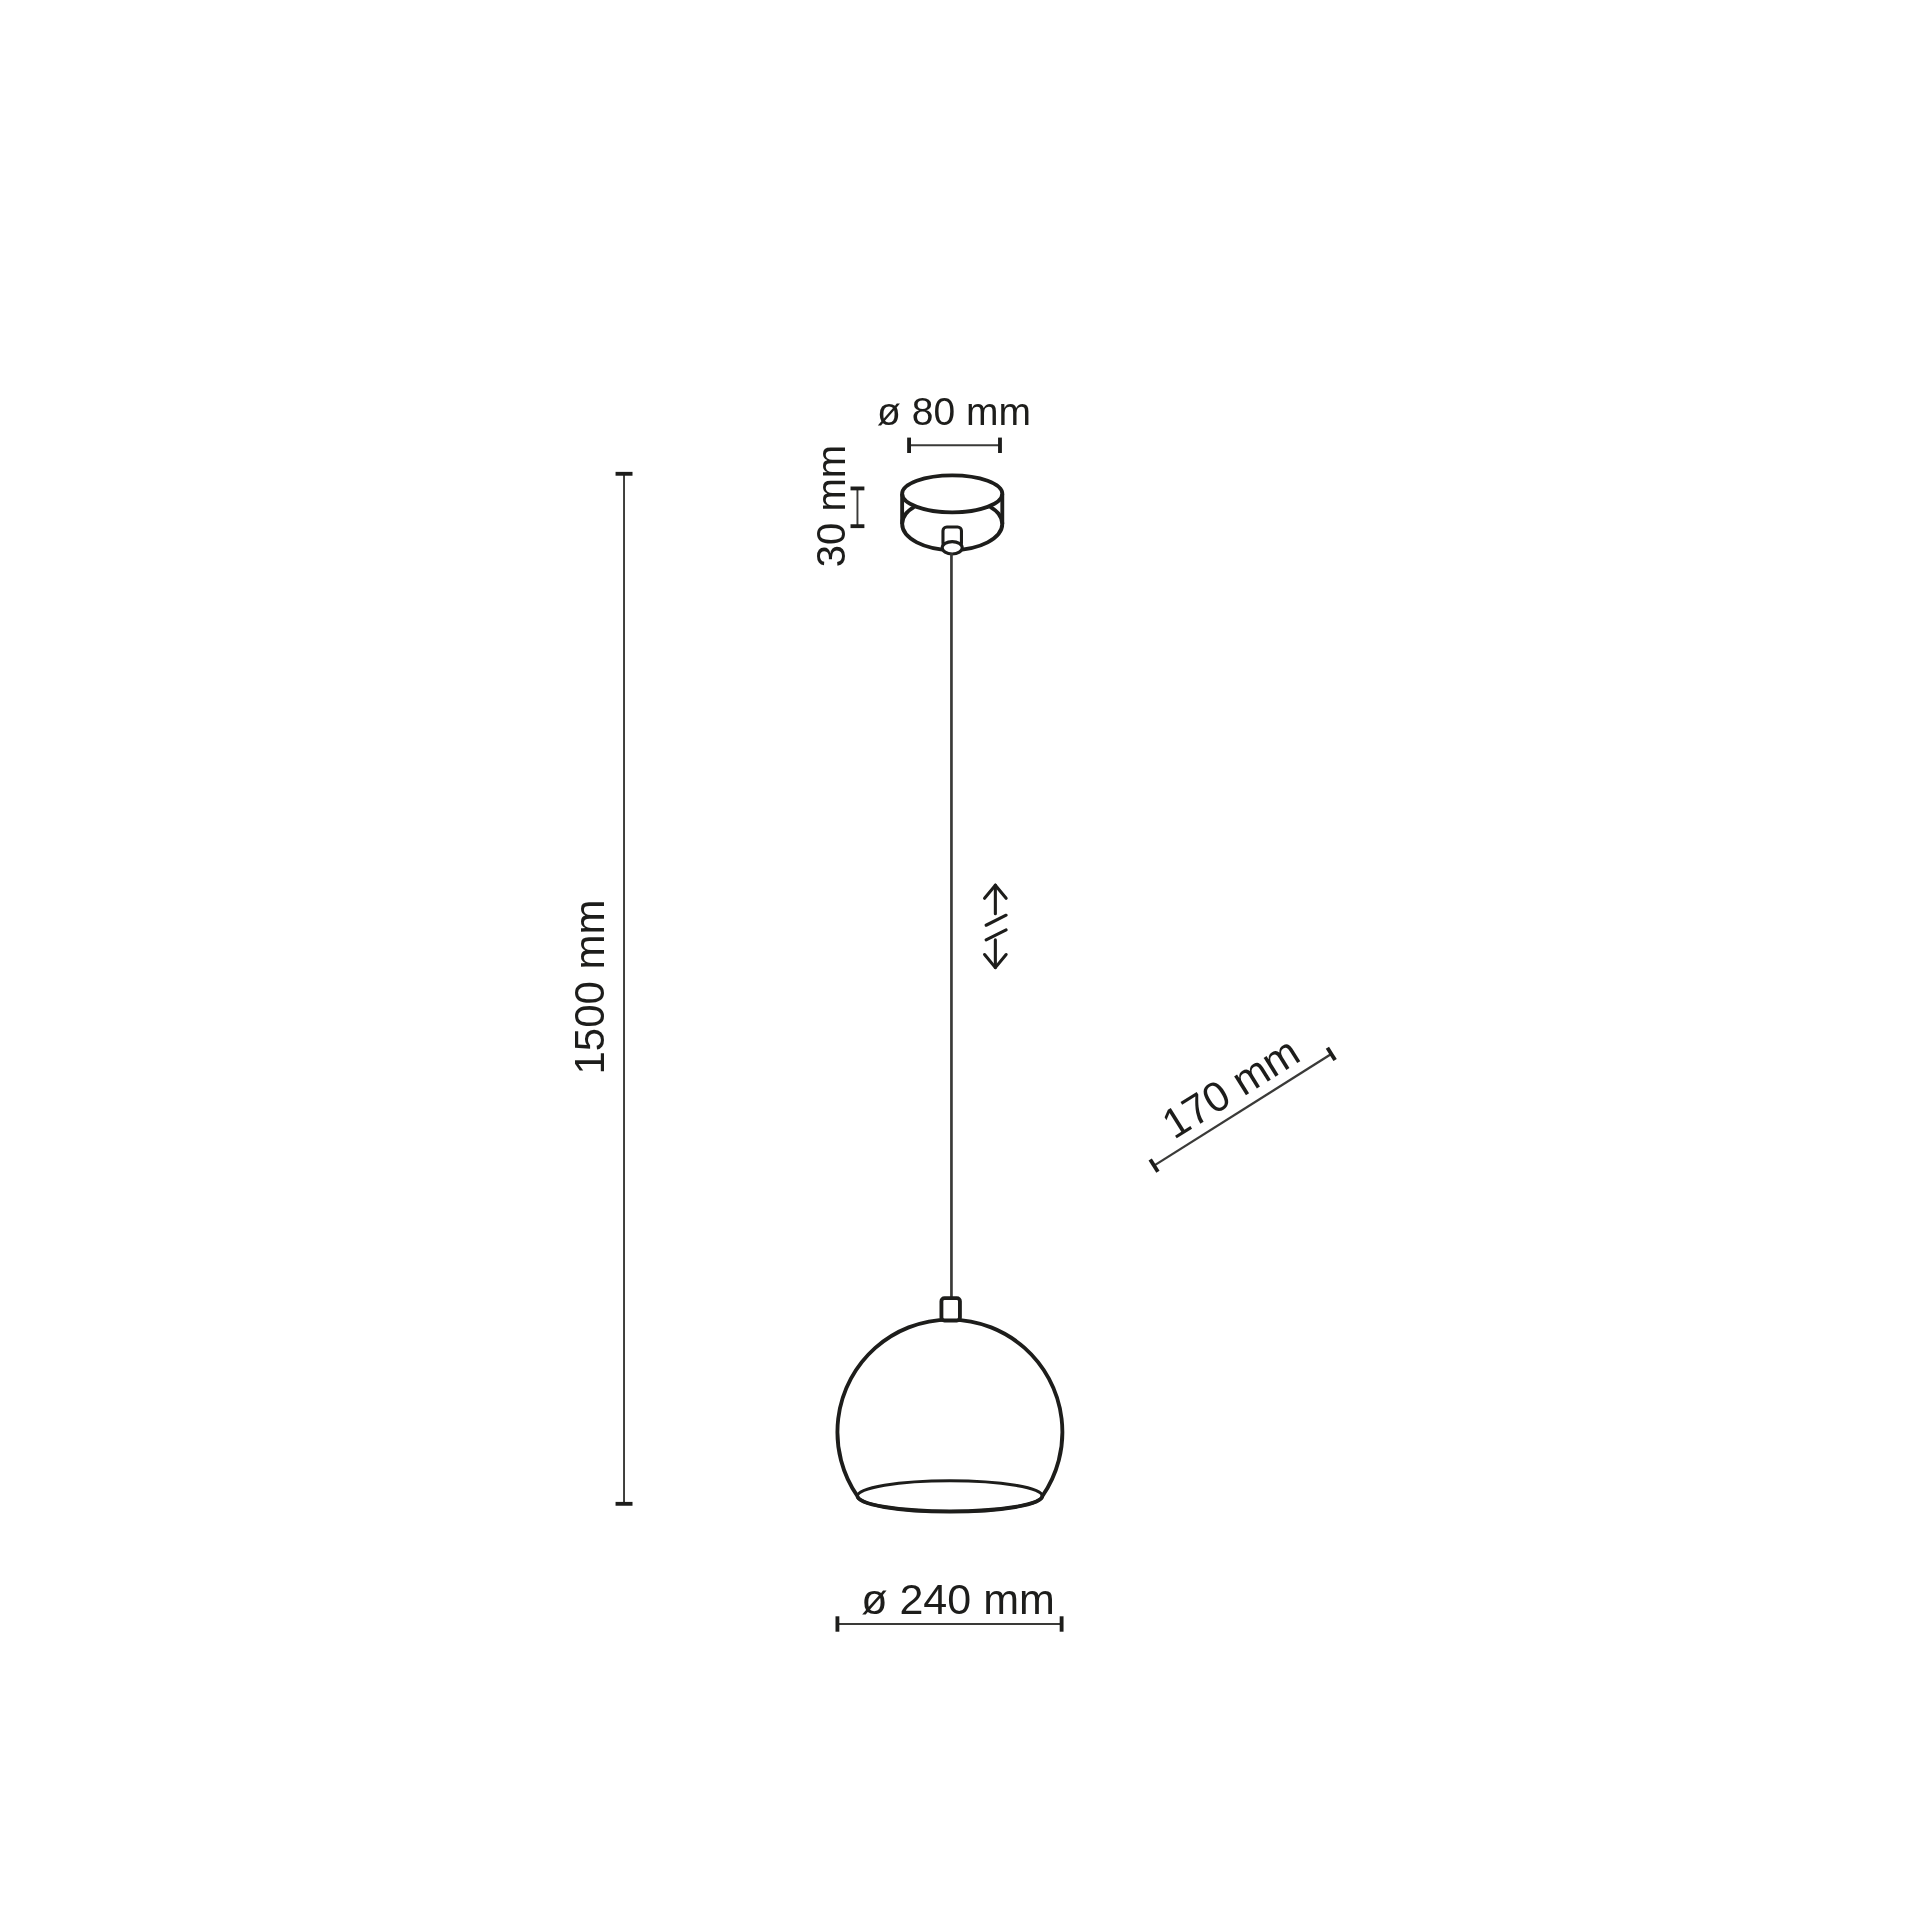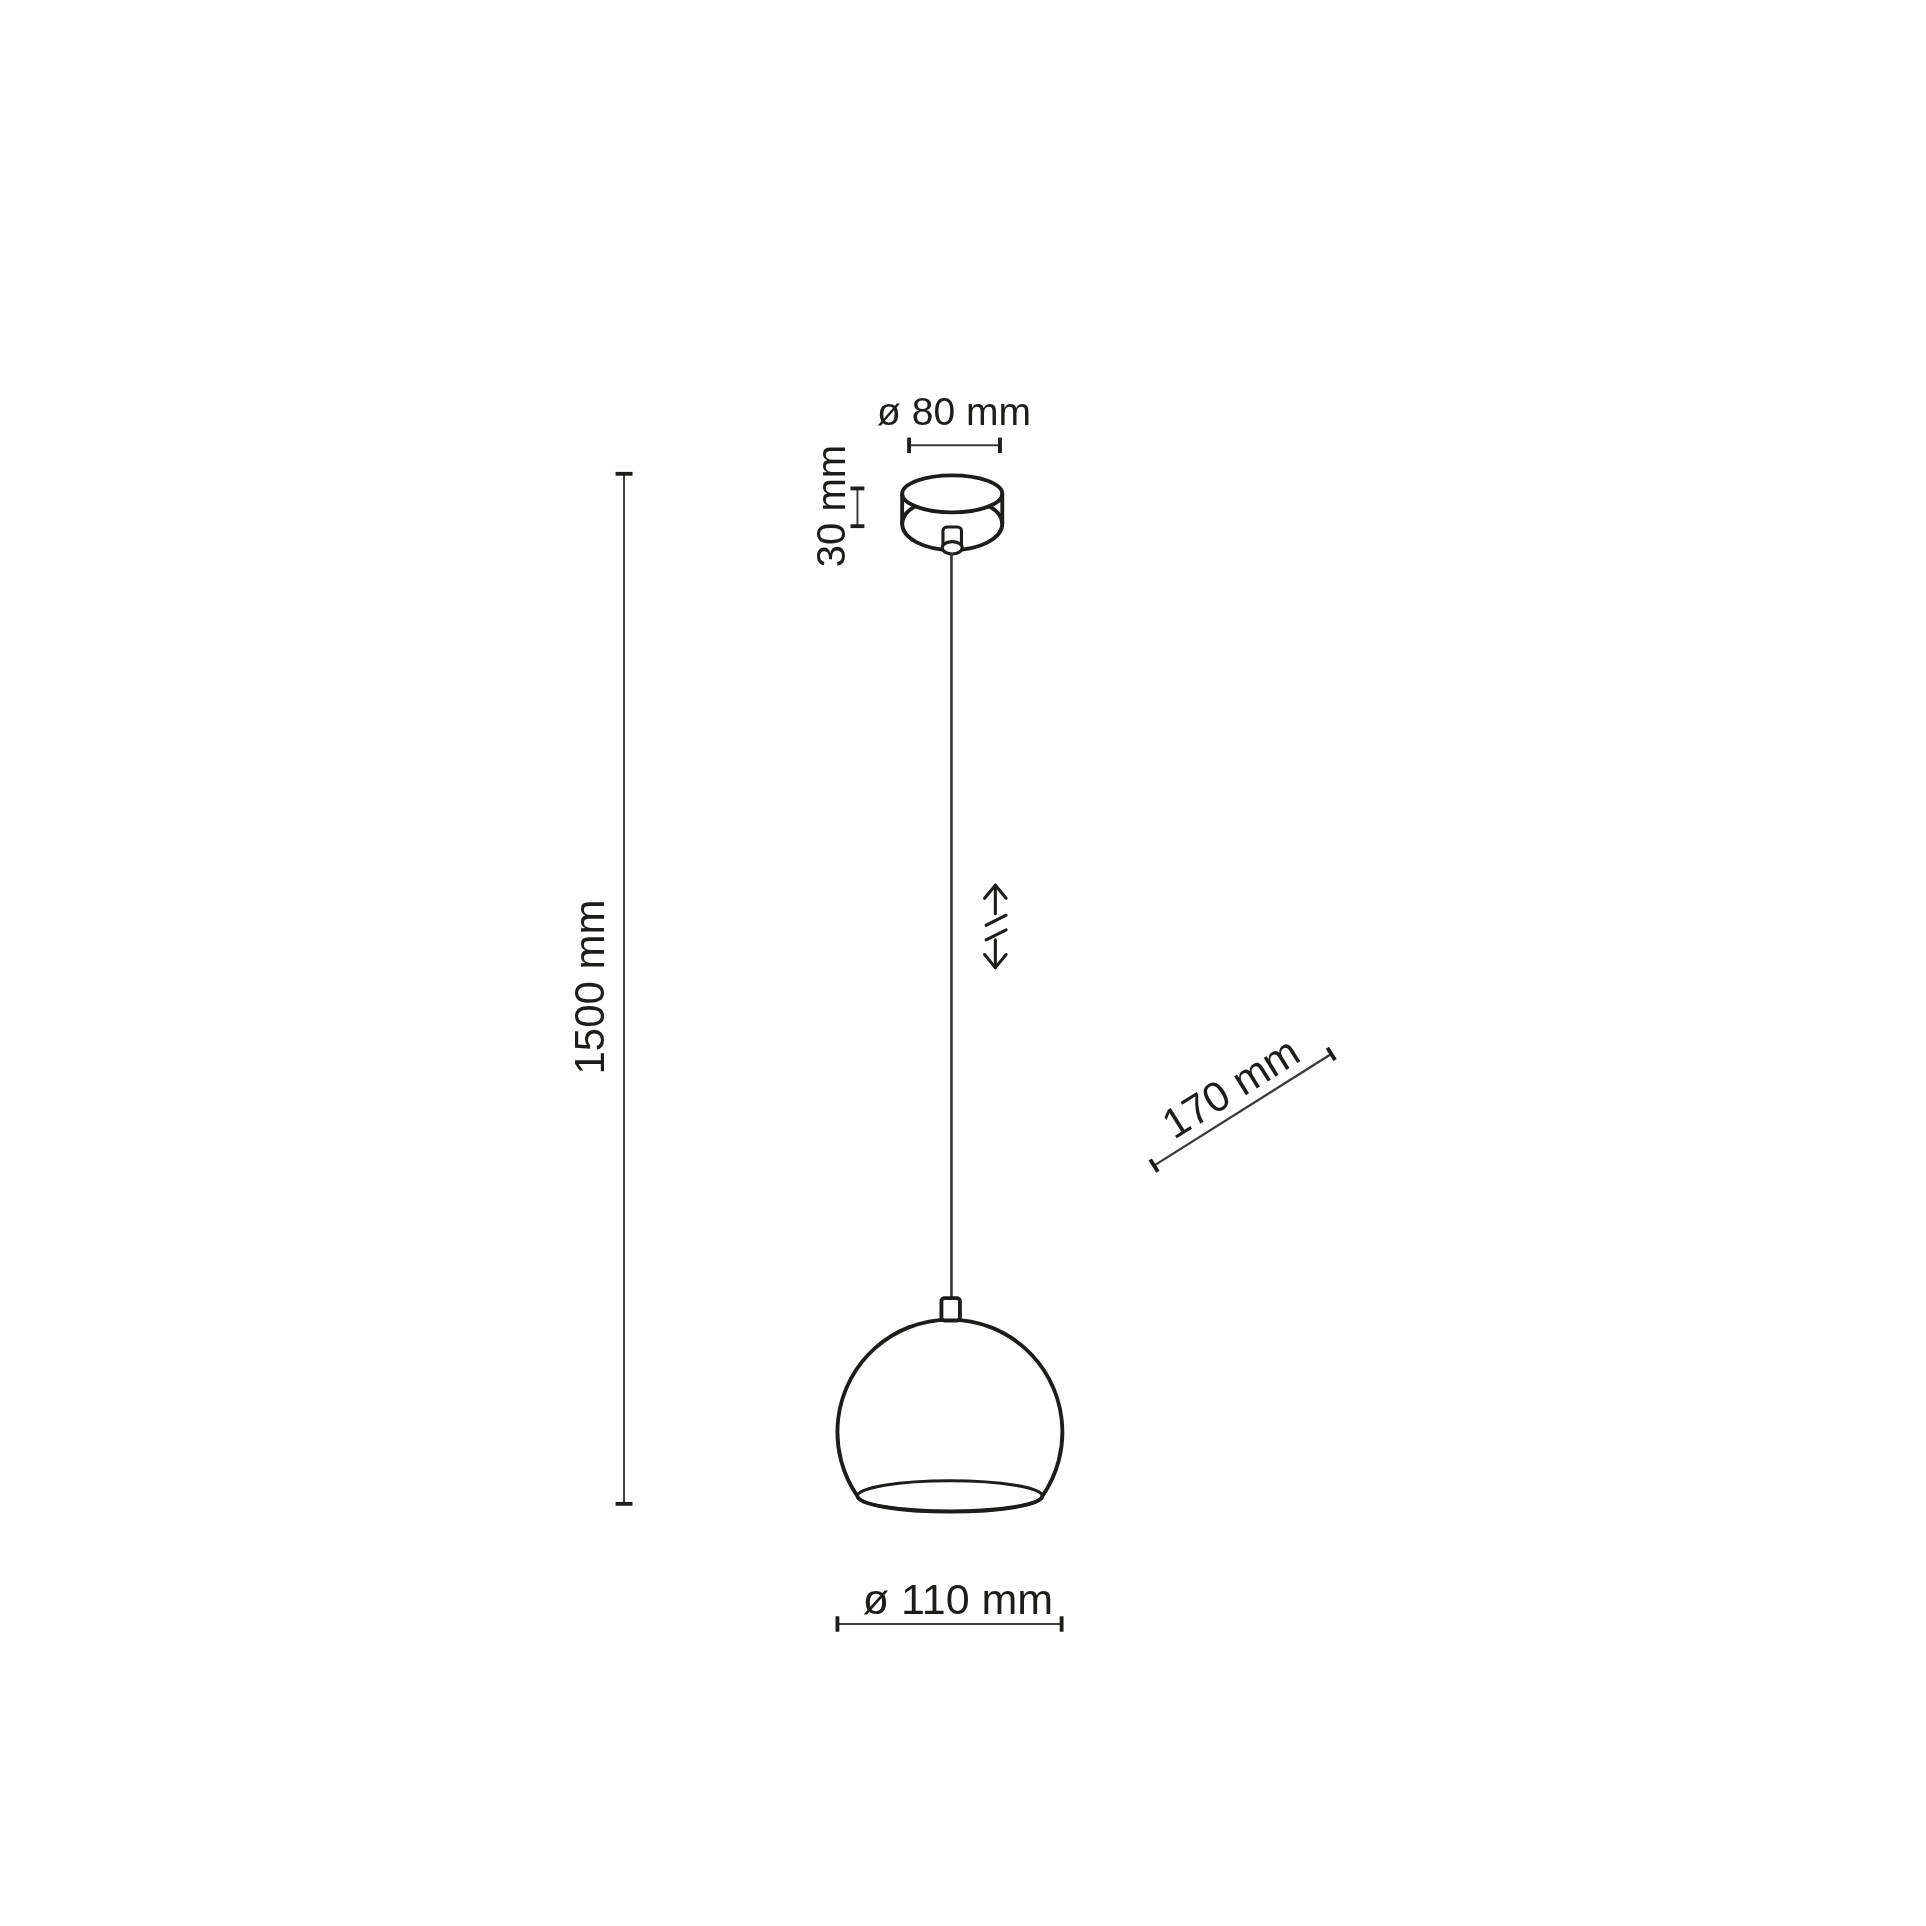--- a/index.html
+++ b/index.html
@@ -113,16 +113,16 @@
   </svg>
 
   <div class="dim-label" style="left:954px; top:411px; font-size:39px;">ø 80 mm</div>
 
   <div class="dim-label rot-90" style="left:831px; top:506px; font-size:40px;">30 mm</div>
 
   <div class="dim-label rot-90" style="left:590px; top:987px; font-size:42px;">1500 mm</div>
 
   <div class="dim-label rot-diag" style="left:1231px; top:1088px; font-size:42px;">170 mm</div>
 
-  <div class="dim-label" style="left:958px; top:1599px; font-size:43px;">ø 110 mm</div>
+  <div class="dim-label" style="left:958px; top:1599px; font-size:43px;">ø 240 mm</div>
 
 </div>
 
 
 </body></html>

